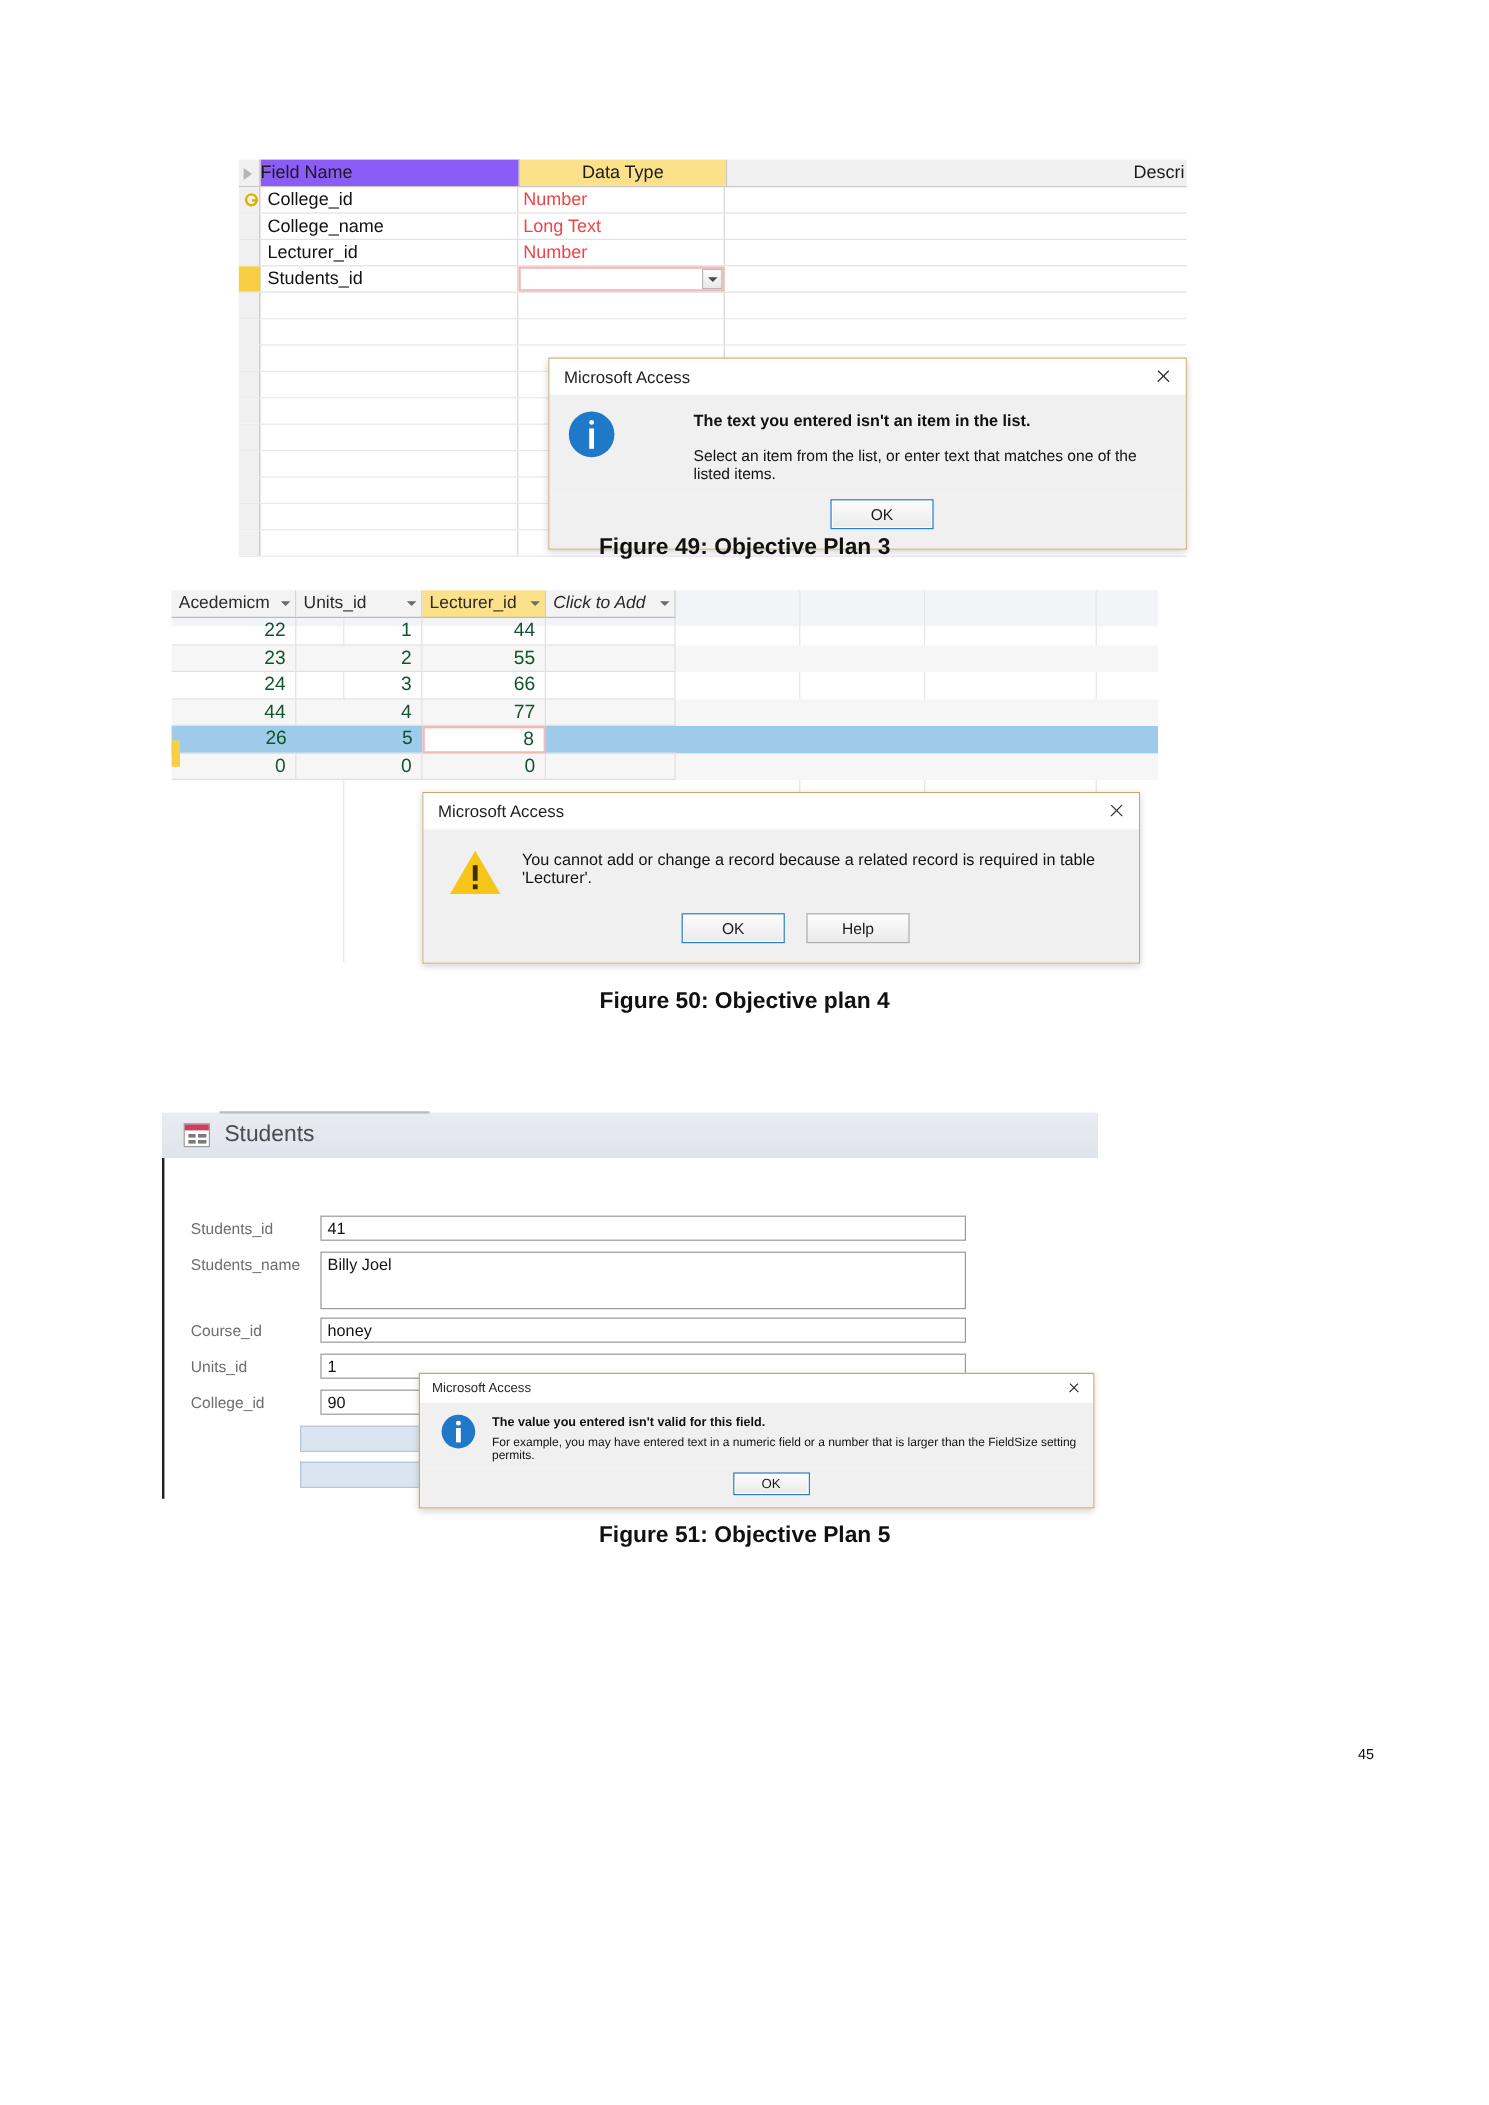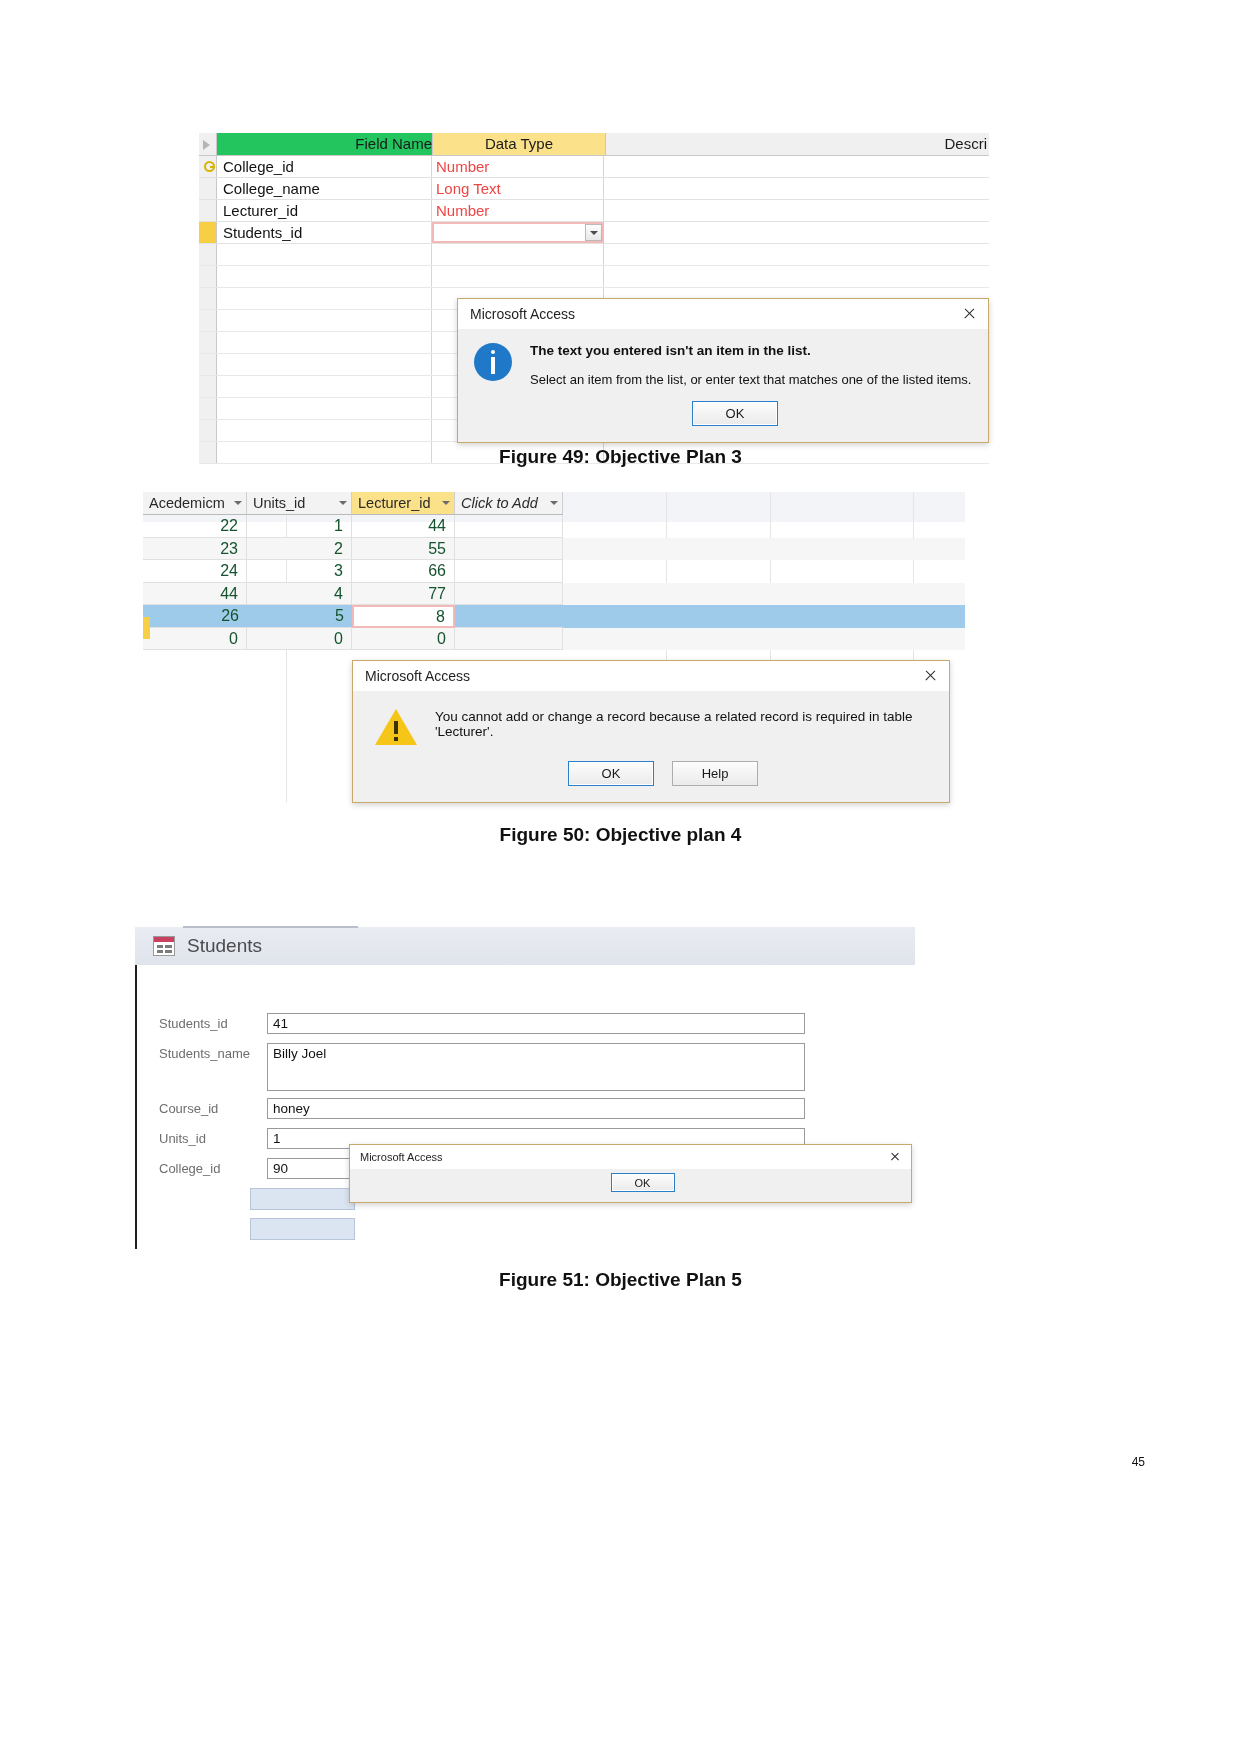--- a/index.html
+++ b/index.html
@@ -39,23 +39,23 @@
     content: "";
     position: absolute;
     left: 4px; top: 7px;
     width: 0; height: 0;
     border-left: 7px solid #b5b5b5;
     border-top: 5px solid transparent;
     border-bottom: 5px solid transparent;
   }
   .tdv-h-field {
     width: 215px;
-    background: #22c55e;
+    background: #8b5cf6;
     border-right: 1px solid #c8c8c8;
-    text-align: right;
+    text-align: left;
     font-size: 15px;
     color: #1b1b1b;
     line-height: 22px;
   }
   .tdv-h-type {
     width: 172px;
     background: #fbe18a;
     border-right: 1px solid #c8c8c8;
     text-align: center;
     font-size: 15px;
@@ -275,21 +275,21 @@
     box-sizing: border-box;
   }
   .ms-btn.default {
     border: 1px solid #2a7fc9;
     box-shadow: inset 0 0 0 1px #ffffff;
     margin-left: 24px;
   }
 
   
   #dialog-list { left: 457px; top: 298px; width: 532px; }
-  #dialog-list .ms-body { padding-bottom: 10px; }
+  #dialog-list .ms-body { padding-bottom: 10px; gap: 48px; }
   #dialog-list .ms-footer { padding-bottom: 16px; }
   #dialog-list .ms-line2 { font-size: 13px; }
 
   
   .caption {
     position: absolute;
     width: 100%;
     text-align: center;
     font-size: 19px;
     font-weight: bold;
@@ -759,20 +759,29 @@
     <div class="form-btn" style="position:absolute;left:113px;top:223px;"></div>
     <div class="form-btn" style="position:absolute;left:113px;top:253px;"></div>
   </div>
 </div>
 
 <div class="ms-dialog" id="dialog-invalid">
   <div class="ms-titlebar">
     <div class="ms-title">Microsoft Access</div>
     <div class="ms-close"></div>
   </div>
+  <div class="ms-body">
+    <div class="ms-icon">
+      <div class="icon-info"></div>
+    </div>
+    <div class="ms-text">
+      <div class="ms-line1">The value you entered isn't valid for this field.</div>
+      <div class="ms-line2">For example, you may have entered text in a numeric field or a number that is larger than the FieldSize setting permits.</div>
+    </div>
+  </div>
   <div class="ms-footer">
     <button class="ms-btn default">OK</button>
   </div>
 </div>
 
 <div class="caption" id="caption-51">Figure 51: Objective Plan 5</div>
 
 <div class="page-number">45</div>
 
 </body></html>

